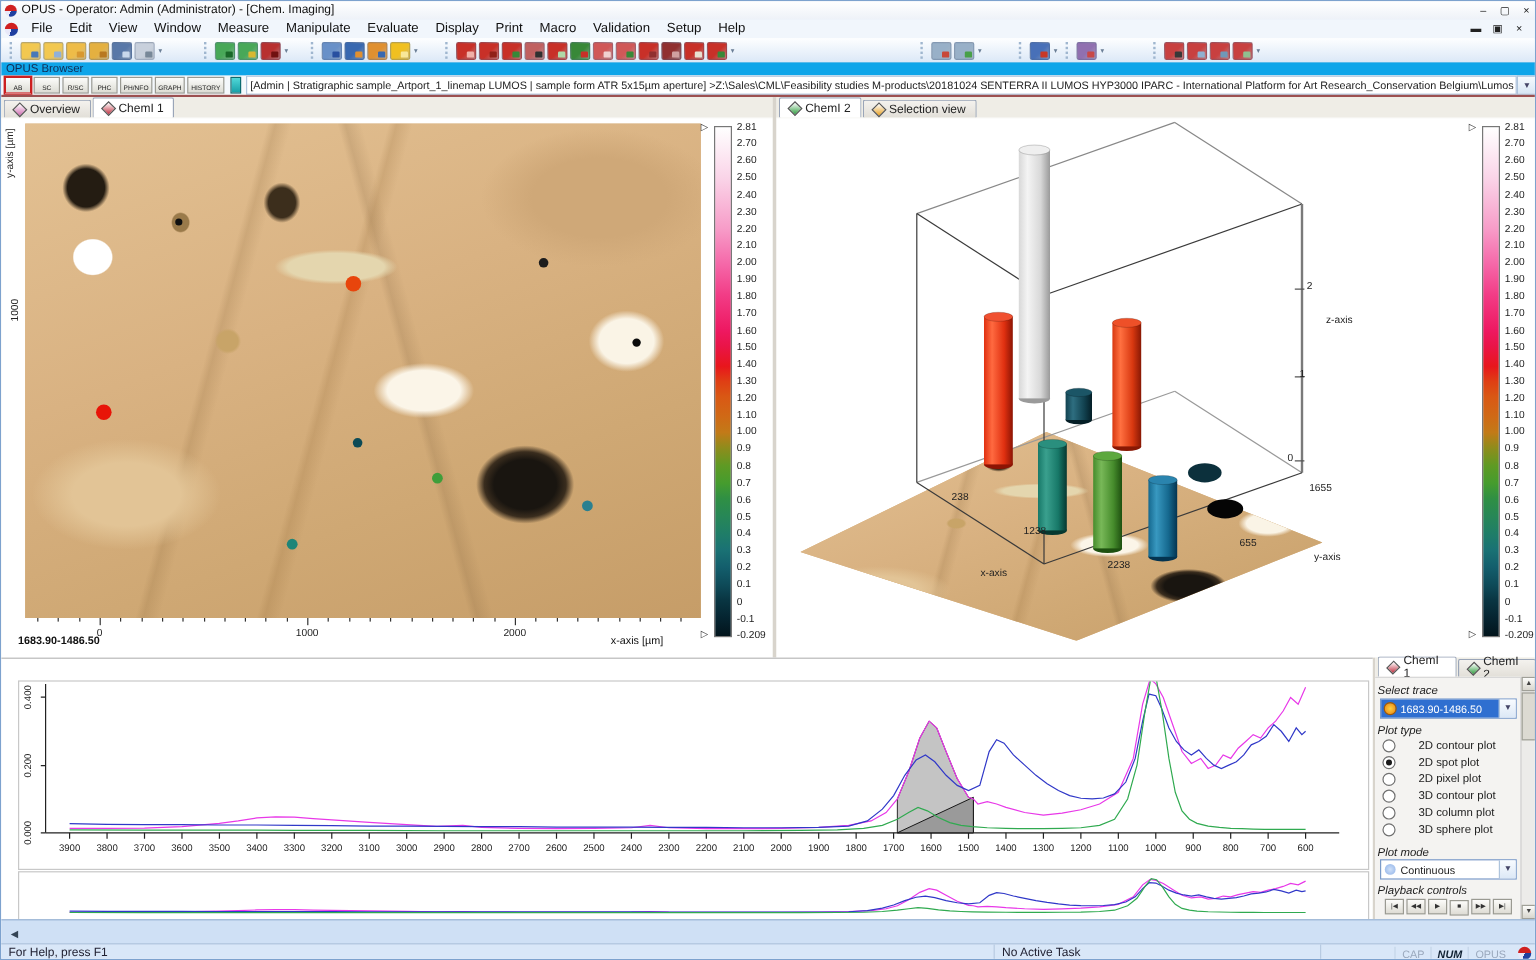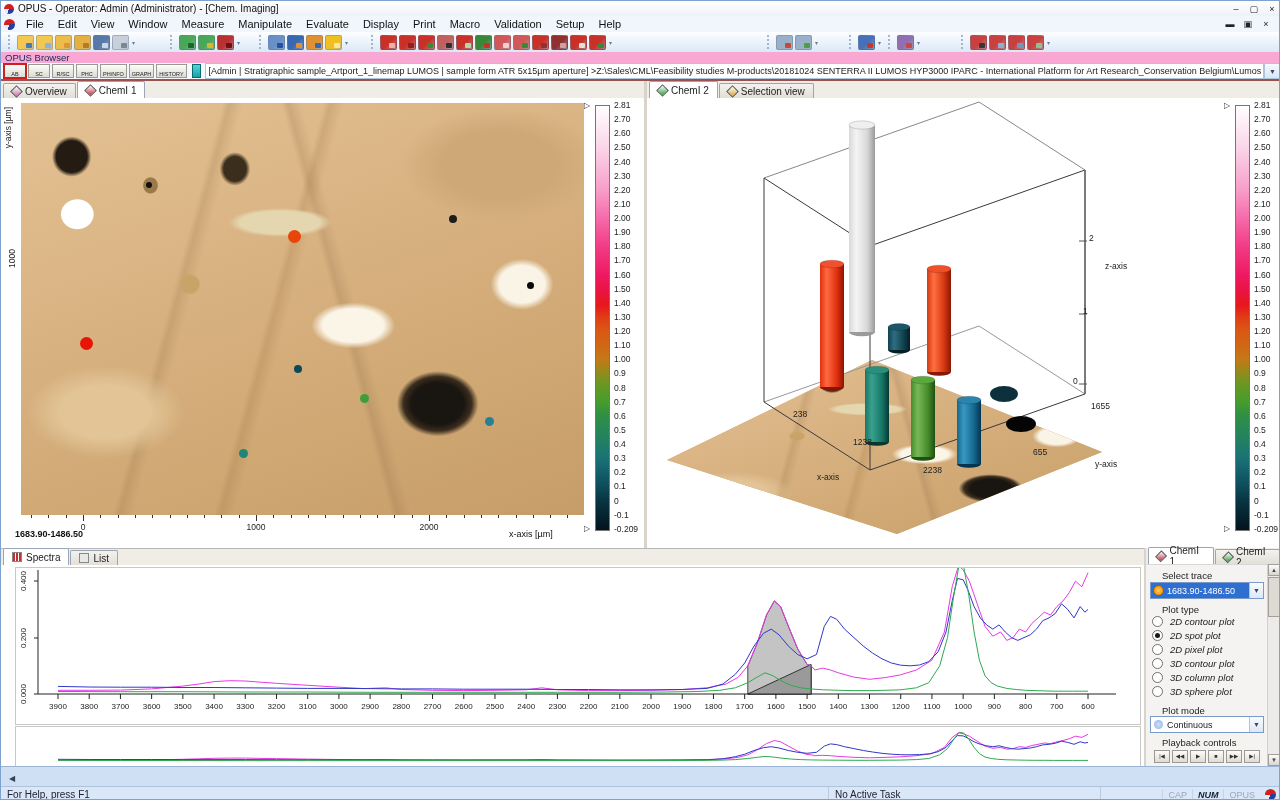--- a/index.html
+++ b/index.html
@@ -17,21 +17,21 @@
   #menubar{left:0;top:15px;width:1280px;height:16px;background:#f1f6fc;display:flex;align-items:center;
            font-size:11px;color:#111;}
   .menu-item{padding:0 7px;height:16px;display:flex;align-items:center;}
   #mdi{margin-left:auto;display:flex;margin-right:6px;}
   #toolbar{left:0;top:31px;width:1280px;height:20px;background:linear-gradient(#fdfeff,#dbe8f7);
            border-bottom:1px solid #b8cce4;display:flex;align-items:center;}
   .tgrip{width:3px;height:14px;border-left:2px dotted #9fb6cf;margin:0 3px;}
   .tbi{width:15px;height:13px;border-radius:2px;position:relative;margin:0 1px;border:1px solid rgba(90,110,140,.35);}
   .tbi .dot{position:absolute;right:1px;bottom:1px;width:6px;height:5px;border-radius:1px;}
   .tb-arrow{font-size:6px;color:#6a7e96;margin:0 2px;}
-  #browser-label-bar{left:0;top:51px;width:1280px;height:11px;background:#f9a8d4;font-size:9.5px;color:#102a52;
+  #browser-label-bar{left:0;top:51px;width:1280px;height:11px;background:#0ea5e9;font-size:9.5px;color:#102a52;
            display:flex;align-items:center;padding-left:4px;box-sizing:border-box;}
   #browser-row{left:0;top:62px;width:1280px;height:16px;background:#f4f8fc;display:flex;align-items:center;}
   .blockbtn{height:12px;min-width:16px;padding:0 2px;margin:0 1px;background:linear-gradient(#fcfcfa,#dcdcd4);
             border:1px solid #9a9a92;font-size:5.5px;display:flex;align-items:end;justify-content:center;color:#222;}
   .blockbtn.sel{border:1px solid #cc2020;box-shadow:0 0 0 1px #cc2020;}
   #fileicon{width:7px;height:12px;background:linear-gradient(#50d8d8,#18a0a8);border:1px solid #0a6a70;margin:0 4px;}
   #pathbox{flex:1;height:14px;background:#fff;border:1px solid #aec4dc;font-size:9px;color:#222;
            white-space:nowrap;overflow:hidden;display:flex;align-items:center;padding-left:3px;}
   #pathdrop{width:15px;height:14px;background:linear-gradient(#f6fafe,#d8e6f4);border:1px solid #aec4dc;
             font-size:7px;display:flex;align-items:center;justify-content:center;color:#446;}
@@ -82,30 +82,30 @@
   #floor-tex{position:absolute;left:18px;top:258px;width:440px;height:180px;
              clip-path:polygon(2px 103px,207px 3px,437px 95px,232px 177px);}
   
   #bottom-panel{left:0;top:547px;width:1143px;height:218px;background:#fff;border-top:1px solid #b8b8b8;}
   #spectra-wrap{position:absolute;left:14px;top:18px;width:1124px;height:156px;border:1px solid #c8c8c8;}
   #mini-wrap{position:absolute;left:14px;top:177px;width:1124px;height:39px;border:1px solid #c8c8c8;}
   #bsplit{left:1143px;top:547px;width:2px;height:218px;background:#d8d4cc;}
   #sidebar{left:1145px;top:547px;width:135px;height:218px;background:#f4f3f1;}
   #sidebar-content{position:absolute;left:0;top:16px;width:122px;height:202px;background:#f4f3f1;
                    font-size:9.5px;color:#222;border-top:1px solid #d8d8d8;}
-  .sec-label{position:absolute;left:16px;font-size:9.5px;color:#222;}
+  .sec-label{position:absolute;left:2px;font-size:9.5px;color:#222;font-style:italic;}
   .combo{position:absolute;left:4px;width:112px;height:15px;background:#fff;border:1px solid #7a9ac8;
          display:flex;align-items:center;font-size:9px;}
   .combo .sel{flex:1;height:100%;background:#2f6fd0;color:#fff;display:flex;align-items:center;gap:3px;padding-left:2px;overflow:hidden;}
   .combo .plain{flex:1;display:flex;align-items:center;gap:4px;padding-left:3px;color:#222;}
   .combo .arrow{width:13px;height:100%;background:linear-gradient(#f8fbff,#dce8f6);border-left:1px solid #aec4dc;
                 display:flex;align-items:center;justify-content:center;font-size:7px;color:#446;}
   .warnicon{width:9px;height:9px;border-radius:50%;background:radial-gradient(#ffd040,#e88010);border:1px solid #a05a08;flex:none;}
   .modedot{width:9px;height:9px;border-radius:50%;background:radial-gradient(#cfe0f8,#8fb2e8);flex:none;}
-  .rdo-row{position:absolute;left:6px;display:flex;align-items:center;gap:7px;height:12px;font-style:italic;}
+  .rdo-row{position:absolute;left:6px;display:flex;align-items:center;gap:19px;height:12px;}
   .rdo{width:9px;height:9px;border-radius:50%;border:1px solid #707070;background:#fff;position:relative;flex:none;}
   .rdo.on::after{content:"";position:absolute;left:2px;top:2px;width:5px;height:5px;border-radius:50%;background:#1a1a1a;}
   .pbbtn{width:14px;height:11px;background:linear-gradient(#fcfcfa,#dedcd4);border:1px solid #9a9a92;
          font-size:5.5px;display:inline-flex;align-items:center;justify-content:center;color:#333;margin-right:2px;}
   #sb-scroll{position:absolute;right:0;top:16px;width:13px;height:202px;background:#ecebe9;border-left:1px solid #d0d0d0;}
   .sbbtn{position:absolute;left:0;width:12px;height:12px;background:linear-gradient(#fcfcfa,#d8d6ce);border:1px solid #a0a098;
          font-size:6px;display:flex;align-items:center;justify-content:center;color:#444;box-sizing:border-box;}
   .sbthumb{position:absolute;left:0;top:13px;width:12px;height:40px;background:#dcdad2;border:1px solid #a0a098;box-sizing:border-box;}
   
   #window-tabs{left:0;top:765px;width:1280px;height:20px;background:#cfe0f5;border-top:1px solid #9ab4d4;display:flex;align-items:flex-end;}
@@ -564,30 +564,20 @@
             <span>-0.1</span>
             <span>-0.209</span>
           </div>
         <span class="cb-tri" style="bottom:-4px;">▷</span>
       </div>
     </div>
   </div>
 </div>
 
 <div id="bottom-panel" class="abs">
-  <div class="tabstrip" id="spectra-tabs" style="height:16px;">
-      <span class="ptab active">
-        <span style="width: 8px; height: 8px; display: inline-block; border: 1px solid rgb(136, 136, 136); background: repeating-linear-gradient(90deg, rgb(192, 48, 48) 0px, rgb(192, 48, 48) 2px, rgb(255, 255, 255) 2px, rgb(255, 255, 255) 3px);"></span>
-        <span>Spectra</span>
-      </span>
-      <span class="ptab">
-        <span style="width: 8px; height: 8px; display: inline-block; border: 1px solid rgb(136, 136, 136); background: rgb(232, 232, 232);"></span>
-        <span>List</span>
-      </span>
-    </div>
   <div id="spectra-wrap">
     <svg id="spectra-svg" width="1122" height="154">
         <line x1="22" y1="2" x2="22" y2="126" stroke="#222"></line>
         <line x1="22" y1="126" x2="1100" y2="126" stroke="#222"></line>
         <line x1="42" y1="126" x2="42" y2="131" stroke="#222"></line>
         <text x="42" y="141" font-size="8" fill="#222" text-anchor="middle">3900</text>
         <line x1="73.21212121212122" y1="126" x2="73.21212121212122" y2="131" stroke="#222"></line>
         <text x="73.21212121212122" y="141" font-size="8" fill="#222" text-anchor="middle">3800</text>
         <line x1="104.42424242424242" y1="126" x2="104.42424242424242" y2="131" stroke="#222"></line>
         <text x="104.42424242424242" y="141" font-size="8" fill="#222" text-anchor="middle">3700</text>

